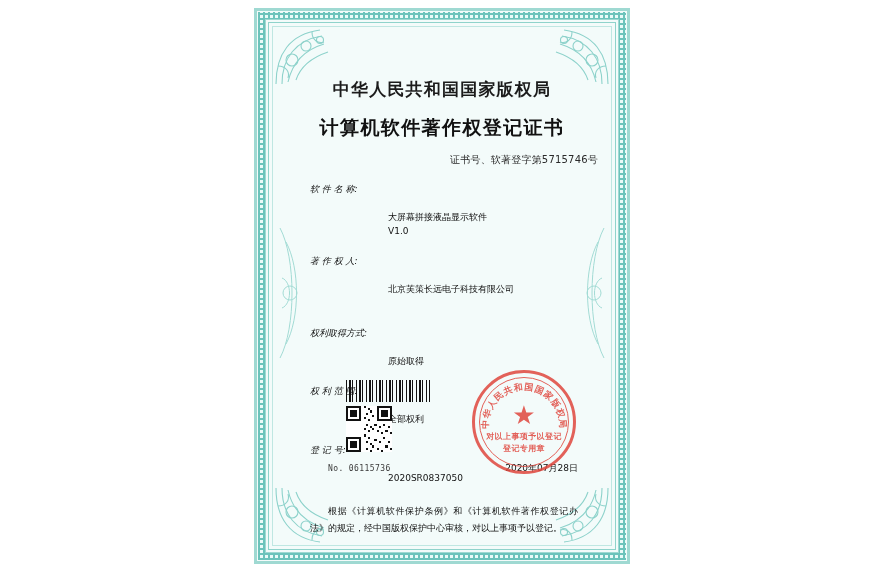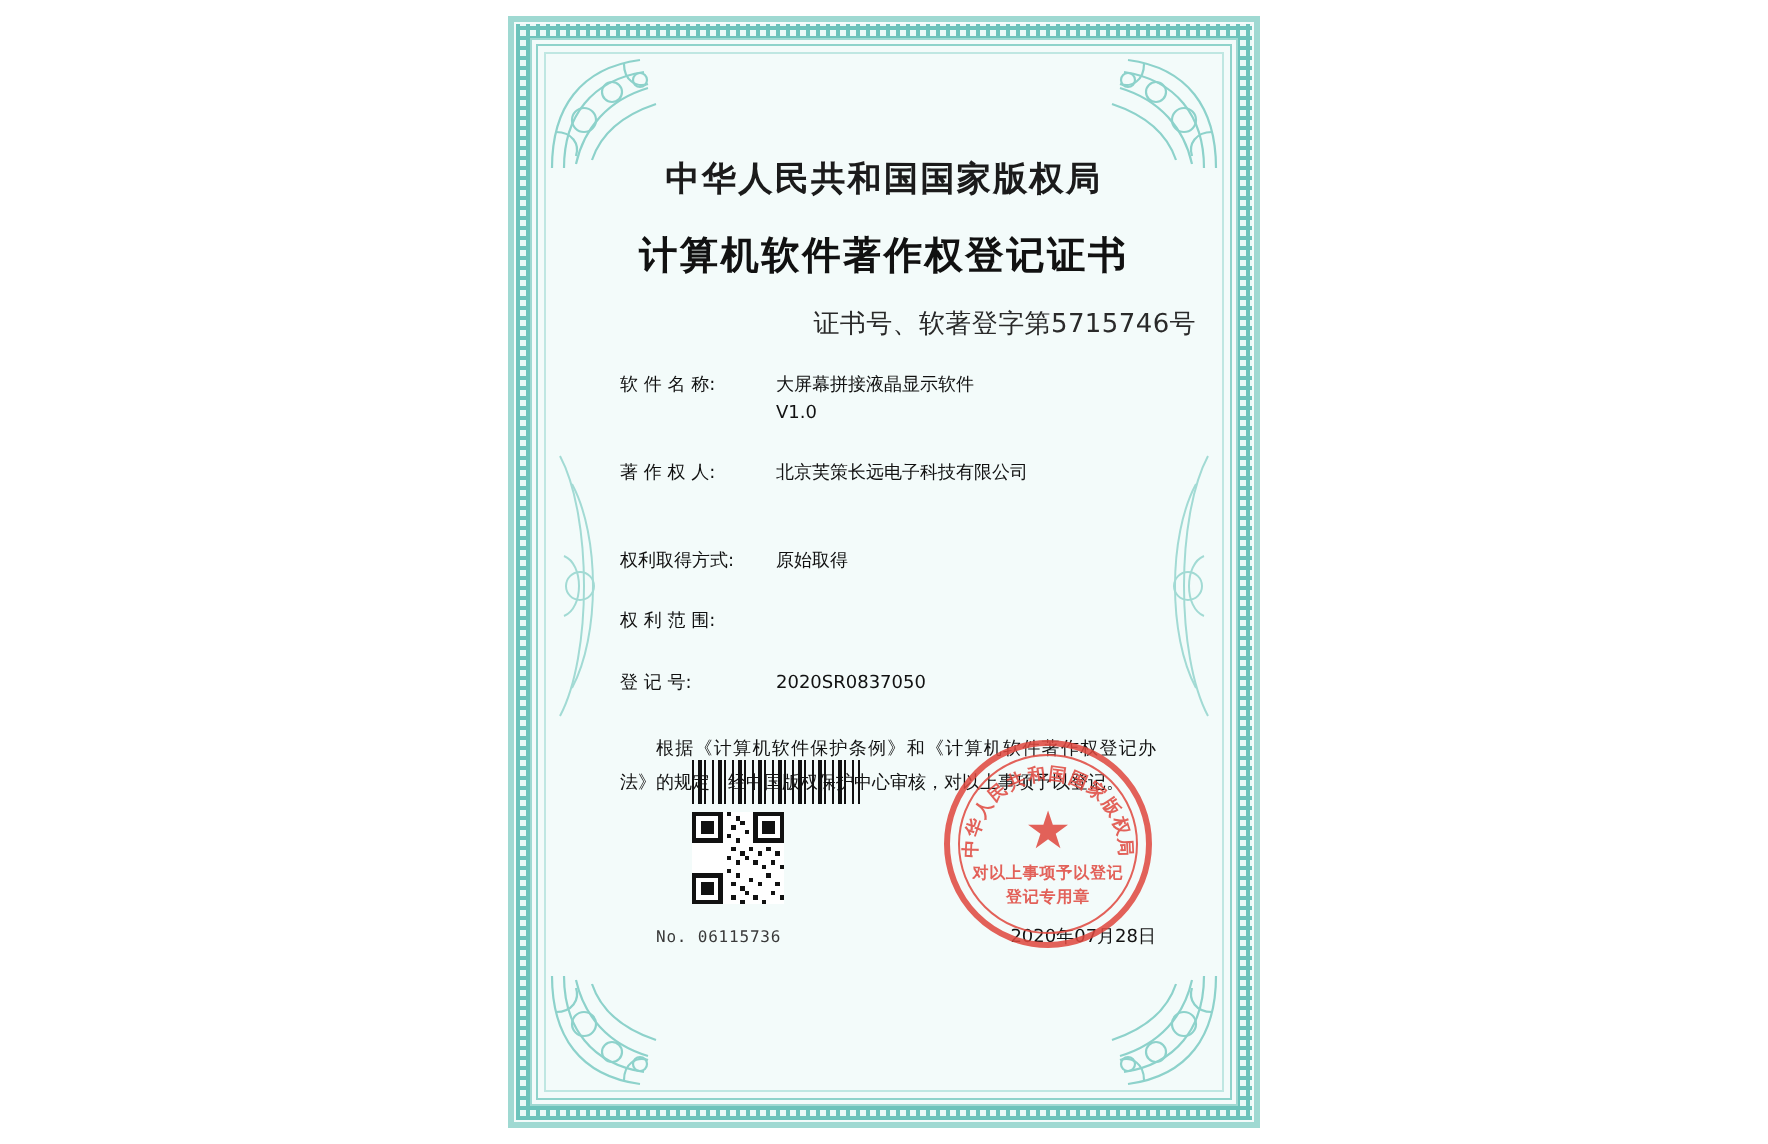--- a/index.html
+++ b/index.html
@@ -113,21 +113,21 @@
     font-family: Liberation Serif, serif;
     font-size: 19px;
     letter-spacing: 1.4px;
     color: #111111;
     margin-top: 14px;
     font-weight: 700;
   }
   .cert-no-line {
     text-align: right;
     font-family: "DejaVu Sans", sans-serif;
-    font-size: 13px;
+    font-size: 10px;
     color: #2a2a2a;
     margin-top: 12px;
     padding-right: 6px;
     letter-spacing: 0.2px;
   }
 
   
   .fields {
     margin-top: 16px;
     padding-left: 30px;
@@ -140,24 +140,26 @@
     font-family: "DejaVu Sans", sans-serif;
     font-size: 9px;
     color: #111;
     line-height: 1.5;
   }
   .row .label {
     width: 78px;
     flex: 0 0 78px;
     letter-spacing: 0px;
     white-space: nowrap;
+    font-style: italic;
   }
   .row .value {
     flex: 1 1 auto;
     white-space: pre-line;
+    margin-top: 28px;
   }
   .row.tall { margin-bottom: 17px; }
   .gap-big { height: 13px; }
 
   
   .para {
     margin-top: 18px;
     padding-left: 30px;
     padding-right: 26px;
     font-family: "DejaVu Sans", sans-serif;
@@ -375,20 +377,21 @@
 
 
 
         <div class="row tall">
           <div class="label">权利取得方式:</div>
           <div class="value">原始取得</div>
         </div>
 
         <div class="row tall">
           <div class="label">权 利 范 围:</div>
+          <div class="value">全部权利</div>
         </div>
 
         <div class="row">
           <div class="label">登 记 号:</div>
           <div class="value">2020SR0837050</div>
         </div>
 
       </div>
 
       <div class="para">根据《计算机软件保护条例》和《计算机软件著作权登记办法》的规定，经中国版权保护中心审核，对以上事项予以登记。</div>

